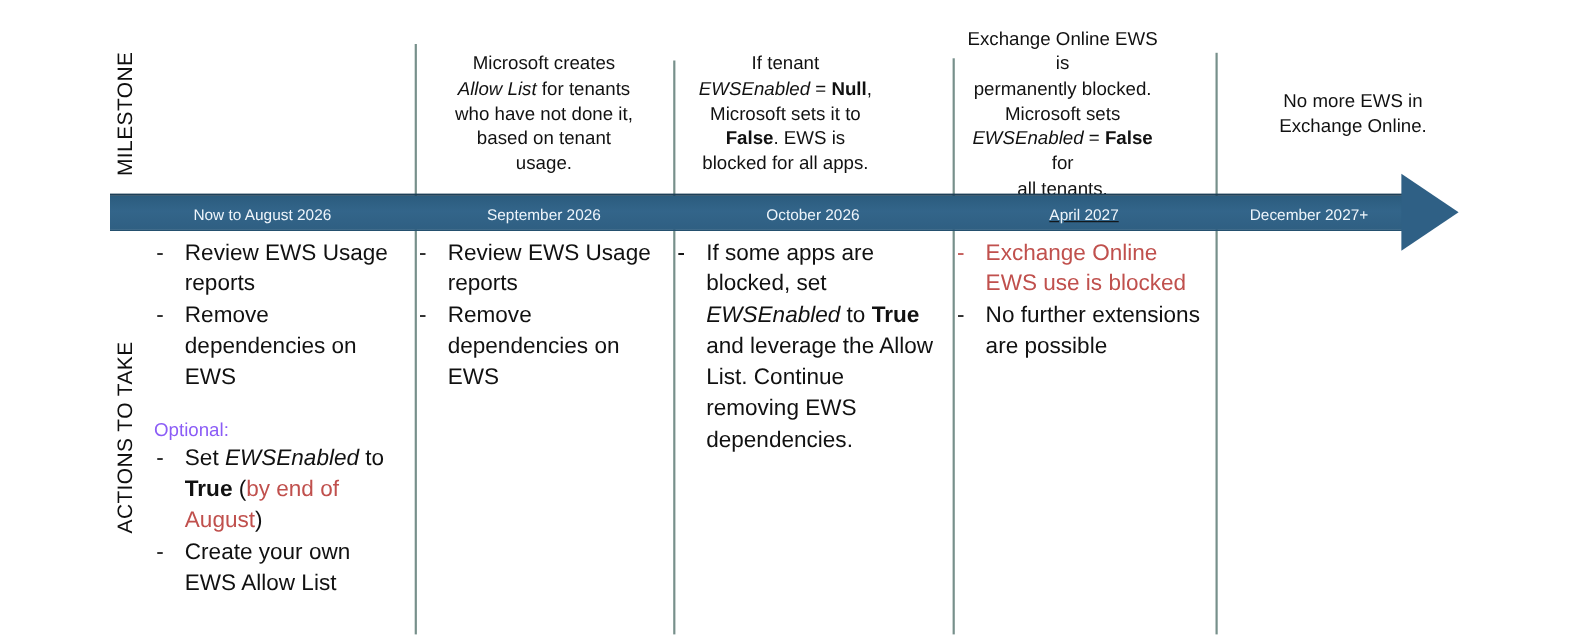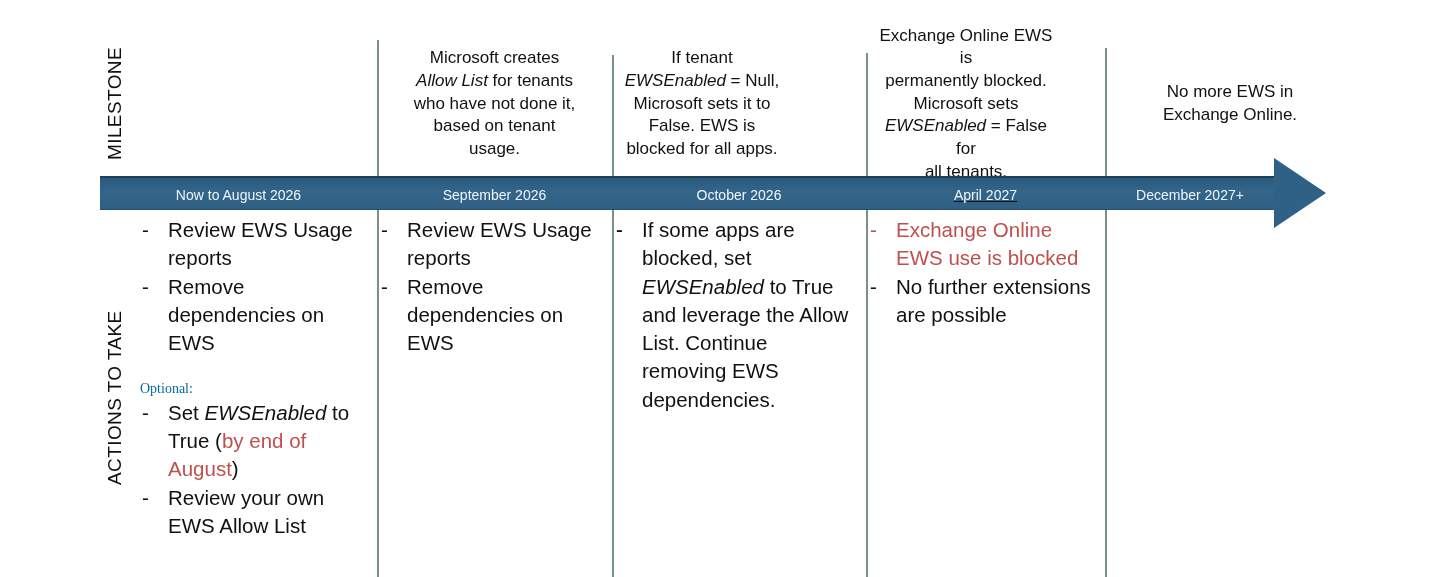--- a/index.html
+++ b/index.html
@@ -139,39 +139,38 @@
     color: #111111;
     margin-bottom: 0;
   }
   .act-item .dash {
     position: absolute;
     left: 2px;
     top: 0;
     color: #111111;
   }
   .act-plain {
-    font-size: 14px;
+    font-size: 17px;
     line-height: 1.38;
-    color: #0369a1;
-    font-family: Liberation Serif, serif;
+    color: #8b5cf6;
   }
   .act-gap {
     height: 22px;
   }
   .red {
     color: #c0504d;
   }
   .act-item.red, .act-item.red .dash {
     color: #c0504d;
   }
   em {
     font-style: italic;
   }
   strong {
-    font-weight: normal;
+    font-weight: bold;
   }
 </style>
 </head>
 <body>
 
 <div id="canvas">
 
   <div id="milestone-label" class="row-label">MILESTONE</div>
 
   <div id="actions-label" class="row-label">ACTIONS TO TAKE</div>
@@ -180,21 +179,21 @@
       <div class="divider" style="left: 377px; top: 40px; height: 537px; background: rgb(95, 125, 119);"></div>
       <div class="divider" style="left: 612px; top: 55px; height: 522px; background: rgb(95, 125, 119);"></div>
       <div class="divider" style="left: 866px; top: 53px; height: 524px; background: rgb(95, 125, 119);"></div>
       <div class="divider" style="left: 1105px; top: 48px; height: 529px; background: rgb(95, 125, 119);"></div>
     </div>
 
   <div id="milestone-row">
       <div class="ms-cell" style="left: 237px; width: 235px;">
         <div class="ms-text">Microsoft creates<br><em>Allow List</em> for tenants<br>who have not done it,<br>based on tenant<br>usage.</div>
       </div>
-      <div class="ms-cell" style="left: 460px; width: 204px;">
+      <div class="ms-cell" style="left: 472px; width: 204px;">
         <div class="ms-text">If tenant<br><em>EWSEnabled</em> = <strong>Null</strong>,<br>Microsoft sets it to<br><strong>False</strong>. EWS is<br>blocked for all apps.</div>
       </div>
       <div class="ms-cell" style="left: 726px; width: 200px;">
         <div class="ms-text">Exchange Online EWS is<br>permanently blocked.<br>Microsoft sets<br><em>EWSEnabled</em> = <strong>False</strong> for<br>all tenants.</div>
       </div>
       <div class="ms-cell" style="left: 965px; width: 250px;">
         <div class="ms-text">No more EWS in<br>Exchange Online.</div>
       </div>
     </div>
 
@@ -218,21 +217,21 @@
   <div id="timeline-arrowhead" style="border-left-color: rgb(47, 96, 133);"></div>
 
   <div id="actions-row">
       <div class="act-cell" style="left: 0px; width: 237px;">
         <div class="act-list">
           <div class="act-item"><span class="dash">-</span><span>Review EWS Usage reports</span></div>
           <div class="act-item"><span class="dash">-</span><span>Remove dependencies on EWS</span></div>
           <div class="act-gap"></div>
           <div class="act-plain">Optional:</div>
           <div class="act-item"><span class="dash">-</span><span>Set <em>EWSEnabled</em> to <strong>True</strong> (<span class="red">by end of August</span>)</span></div>
-          <div class="act-item"><span class="dash">-</span><span>Review your own EWS Allow List</span></div>
+          <div class="act-item"><span class="dash">-</span><span>Create your own EWS Allow List</span></div>
         </div>
       </div>
       <div class="act-cell" style="left: 239px; width: 233px;">
         <div class="act-list">
           <div class="act-item"><span class="dash">-</span><span>Review EWS Usage reports</span></div>
           <div class="act-item"><span class="dash">-</span><span>Remove dependencies on EWS</span></div>
         </div>
       </div>
       <div class="act-cell" style="left: 474px; width: 252px;">
         <div class="act-list">

